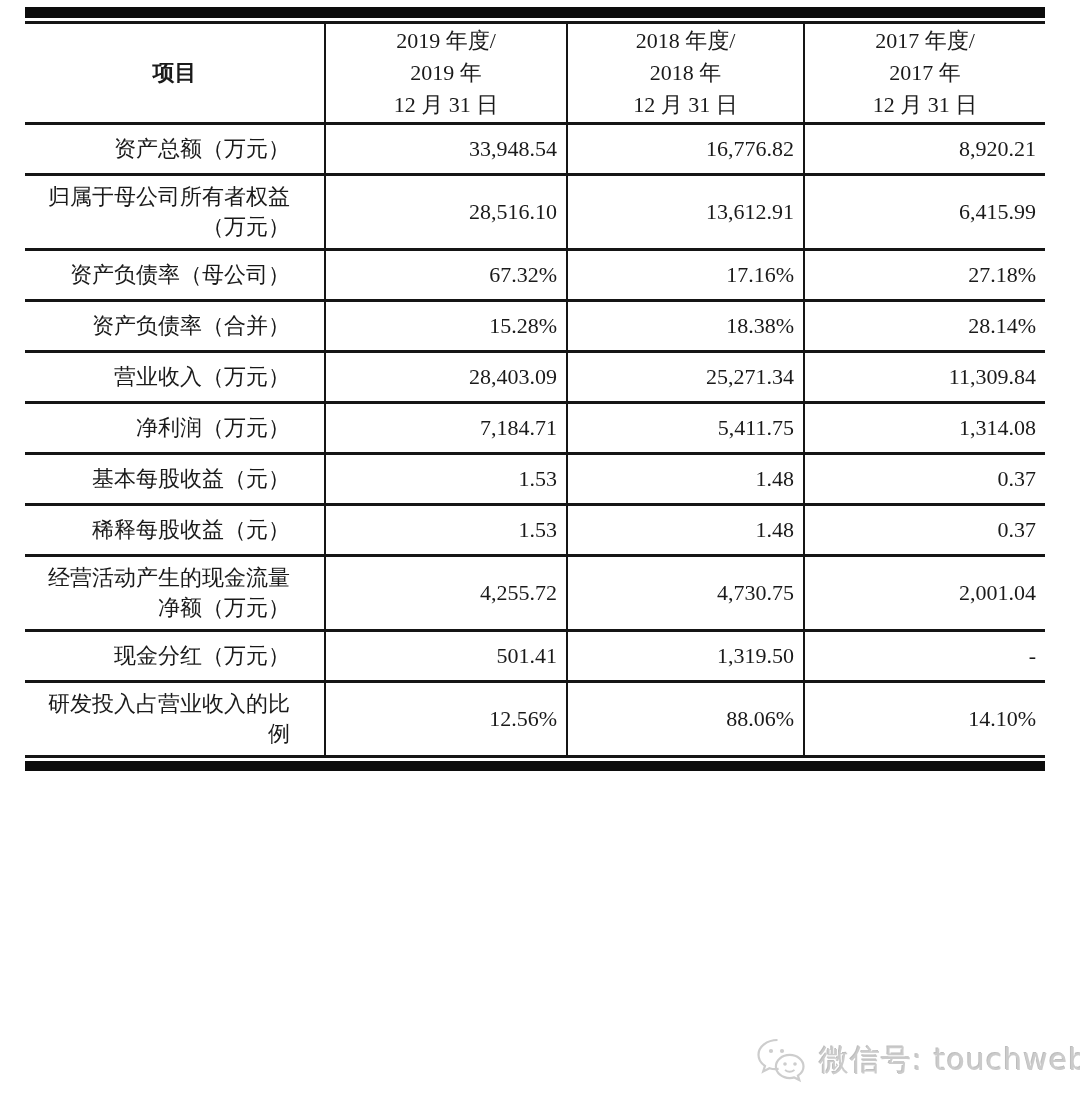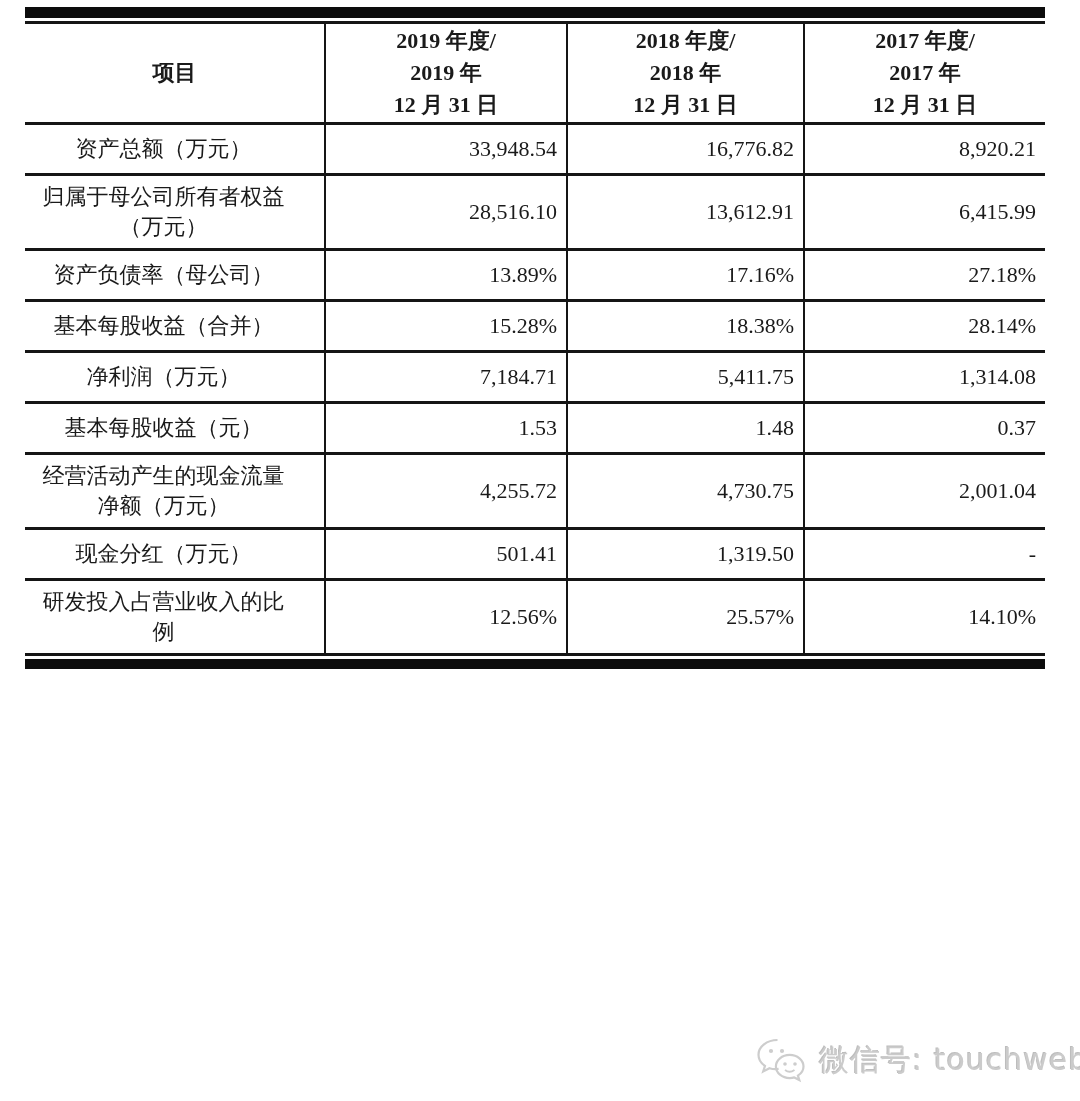--- a/index.html
+++ b/index.html
@@ -40,29 +40,29 @@
     box-sizing: border-box;
   }
   
   table.fin .vline { border-left: 2px solid #151515; }
 
   th.item-head {
     font-weight: bold;
     font-size: 23px;
   }
   th.year-head {
-    font-weight: bold;
+    font-weight: normal;
     font-size: 23px;
     text-align: center;
     white-space: pre-line;
     line-height: 32px;
     height: 100px;
   }
   td.label {
-    text-align: center;
+    text-align: right;
     padding: 6px 34px 6px 12px;
     line-height: 30px;
   }
   td.value {
     text-align: right;
     padding: 0 9px 0 0;
   }
   tr.h1 { height: 51px; }
   tr.h2 { height: 70px; }
   tr.h2b { height: 65px; }
@@ -120,58 +120,70 @@
         <td class="value vline">8,920.21</td>
       </tr>
       <tr class="h2">
         <td class="label">归属于母公司所有者权益（万元）</td>
         <td class="value vline">28,516.10</td>
         <td class="value vline">13,612.91</td>
         <td class="value vline">6,415.99</td>
       </tr>
       <tr class="h1">
         <td class="label">资产负债率（母公司）</td>
-        <td class="value vline">13.89%</td>
+        <td class="value vline">67.32%</td>
         <td class="value vline">17.16%</td>
         <td class="value vline">27.18%</td>
       </tr>
       <tr class="h1">
-        <td class="label">基本每股收益（合并）</td>
+        <td class="label">资产负债率（合并）</td>
         <td class="value vline">15.28%</td>
         <td class="value vline">18.38%</td>
         <td class="value vline">28.14%</td>
+      </tr>
+      <tr class="h1">
+        <td class="label">营业收入（万元）</td>
+        <td class="value vline">28,403.09</td>
+        <td class="value vline">25,271.34</td>
+        <td class="value vline">11,309.84</td>
       </tr>
       <tr class="h1">
         <td class="label">净利润（万元）</td>
         <td class="value vline">7,184.71</td>
         <td class="value vline">5,411.75</td>
         <td class="value vline">1,314.08</td>
       </tr>
       <tr class="h1">
         <td class="label">基本每股收益（元）</td>
+        <td class="value vline">1.53</td>
+        <td class="value vline">1.48</td>
+        <td class="value vline">0.37</td>
+      </tr>
+      <tr class="h1">
+        <td class="label">稀释每股收益（元）</td>
         <td class="value vline">1.53</td>
         <td class="value vline">1.48</td>
         <td class="value vline">0.37</td>
       </tr>
       <tr class="h2b">
         <td class="label">经营活动产生的现金流量净额（万元）</td>
         <td class="value vline">4,255.72</td>
         <td class="value vline">4,730.75</td>
         <td class="value vline">2,001.04</td>
       </tr>
       <tr class="h1">
         <td class="label">现金分红（万元）</td>
         <td class="value vline">501.41</td>
         <td class="value vline">1,319.50</td>
         <td class="value vline">-</td>
       </tr>
       <tr class="h2b">
         <td class="label">研发投入占营业收入的比例</td>
         <td class="value vline">12.56%</td>
-        <td class="value vline">25.57%</td>
+        <td class="value vline">88.06%</td>
         <td class="value vline">14.10%</td>
       </tr>
     </tbody>
   </table>
   <div class="rule-thick bottom"></div>
 </div>
 
 <div class="watermark">
   <span>
     <svg width="58" height="48" viewBox="0 0 58 48" fill="none" xmlns="http://www.w3.org/2000/svg">

